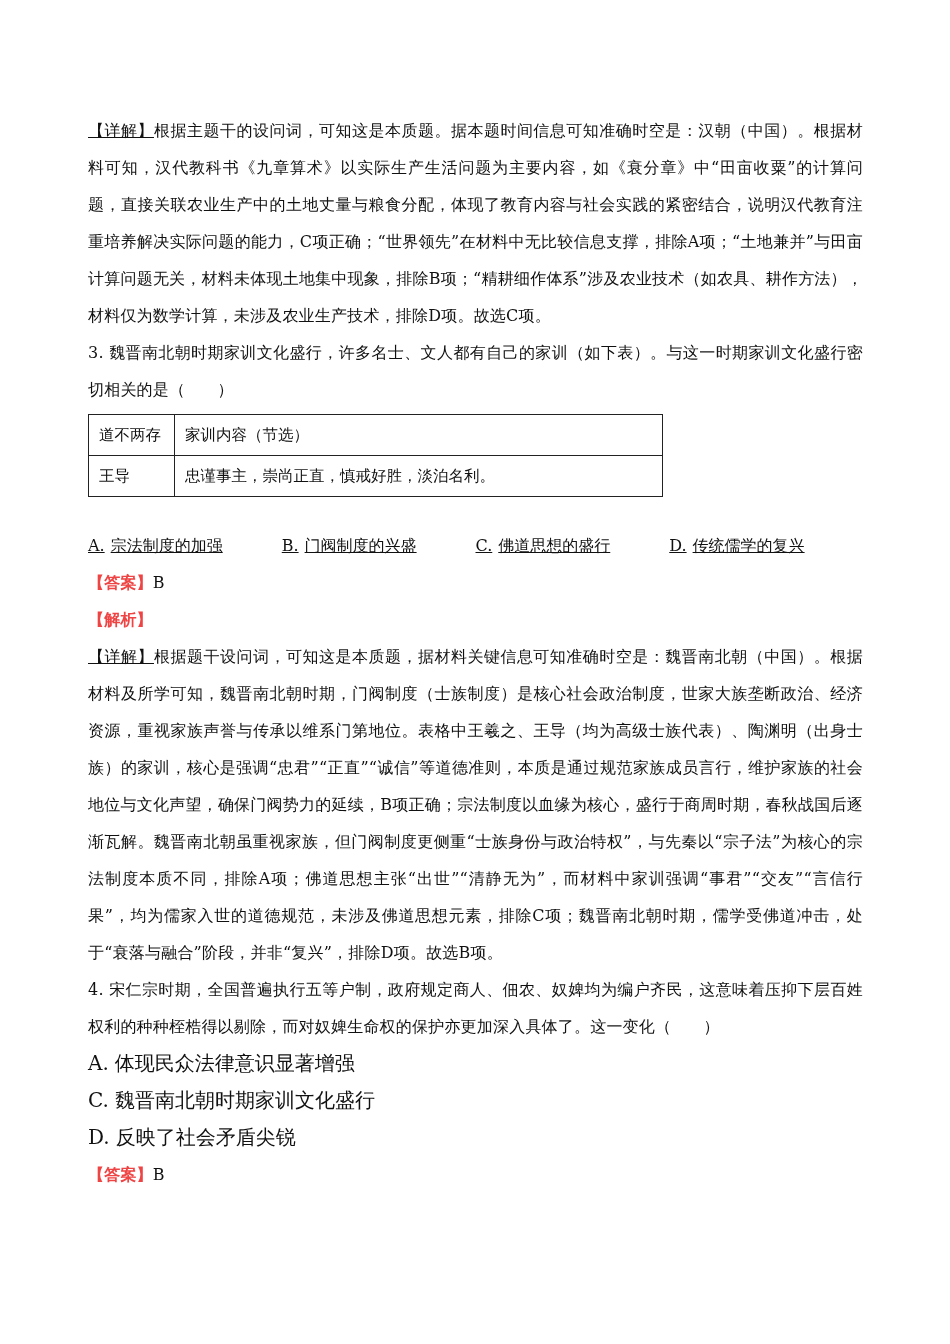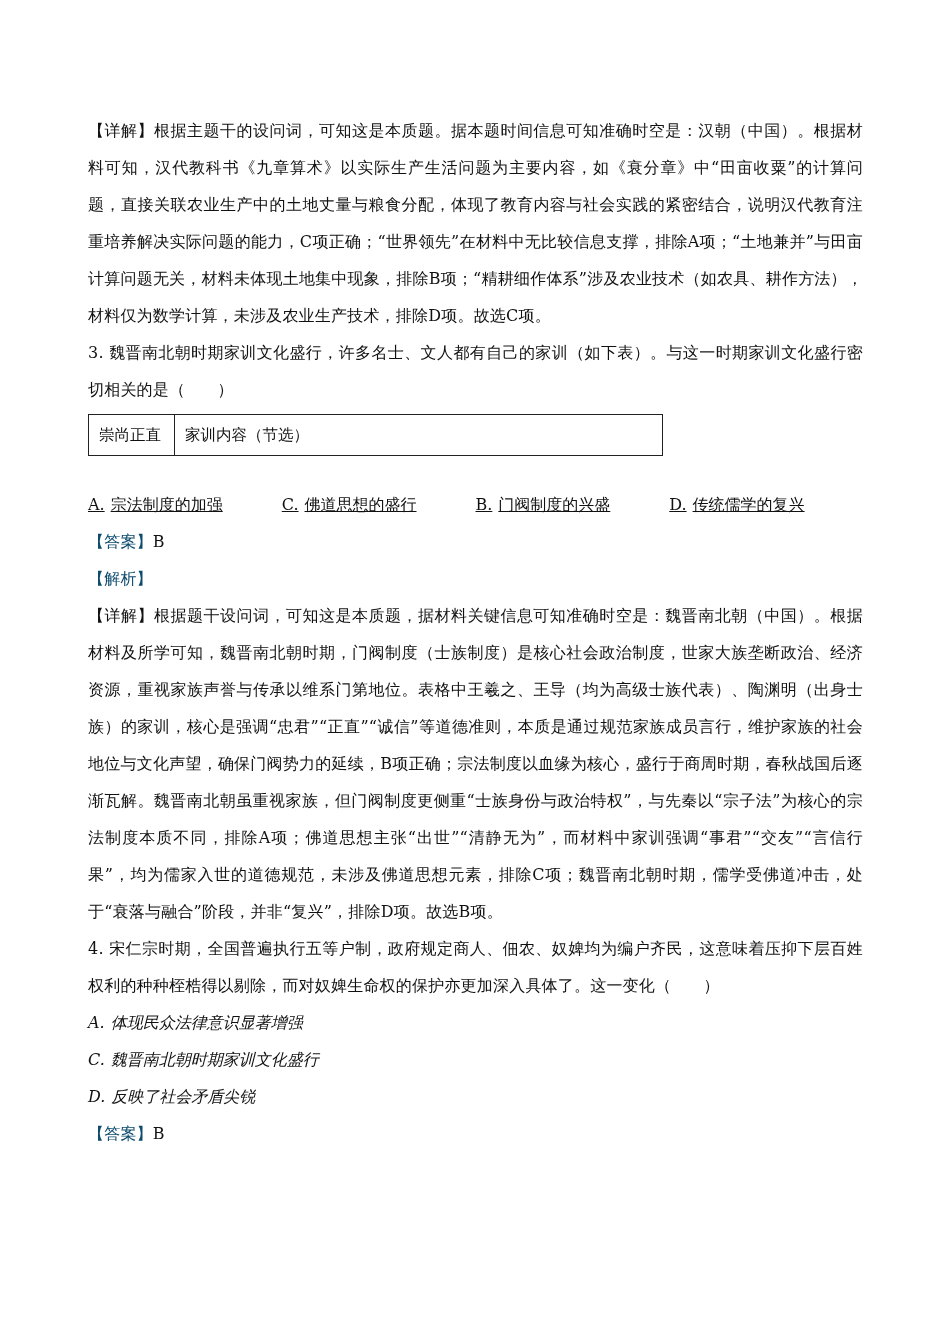--- a/index.html
+++ b/index.html
@@ -1,54 +1,58 @@
 <!DOCTYPE html>
 <html><head>
 <meta charset="utf-8">
 <style>
   html, body { margin: 0; padding: 0; background: #ffffff; }
   body { width: 950px; height: 1344px; position: relative; overflow: hidden;
          font-family: "DejaVu Serif", "Liberation Serif", serif; color: #111; }
   .page { position: absolute; left: 88px; top: 112px; width: 775px; }
   .para { font-size: 16px; line-height: 37px; margin: 0; text-align: justify; letter-spacing: 0.2px; }
-  .label-blue { color: #0c4a6e; }
-  .label-black { color: #111; }
+  .label-blue { color: #ef4444; font-weight: bold; }
+  .label-black { color: #111; text-decoration: underline; }
   .tbl { border-collapse: collapse; margin-top: 6px; margin-bottom: 30px; width: 575px; }
   .tbl td { border: 1.5px solid #222; font-size: 15.5px; height: 40px; padding: 0 10px; vertical-align: middle; }
   .tbl td.c1 { width: 65px; }
   .opts4 { display: flex; font-size: 16px; line-height: 37px; }
   .opts4 > div { width: 194px; text-decoration: underline; }
-  .opts2 { display: flex; flex-wrap: wrap; font-size: 16px; line-height: 37px; font-style: italic; }
+  .opts2 { display: flex; flex-wrap: wrap; font-size: 20px; line-height: 37px; }
   .opts2 > div { width: 389px; }
   .opt-letter { margin-right: 6px; }
 </style>
 </head>
 <body>
 
 <div class="page">
 
   <p class="para">
     <span class="label-black">【详解】</span><span>根据主题干的设问词，可知这是本质题。据本题时间信息可知准确时空是：汉朝（中国）。根据材料可知，汉代教科书《九章算术》以实际生产生活问题为主要内容，如《衰分章》中“田亩收粟”的计算问题，直接关联农业生产中的土地丈量与粮食分配，体现了教育内容与社会实践的紧密结合，说明汉代教育注重培养解决实际问题的能力，C项正确；“世界领先”在材料中无比较信息支撑，排除A项；“土地兼并”与田亩计算问题无关，材料未体现土地集中现象，排除B项；“精耕细作体系”涉及农业技术（如农具、耕作方法），材料仅为数学计算，未涉及农业生产技术，排除D项。故选C项。</span>
   </p>
 
   <p class="para">3. 魏晋南北朝时期家训文化盛行，许多名士、文人都有自己的家训（如下表）。与这一时期家训文化盛行密切相关的是（　　）</p>
 
   <table class="tbl">
     <tbody>
         <tr>
-      <td class="c1">崇尚正直</td>
+      <td class="c1">道不两存</td>
       <td>家训内容（节选）</td>
+    </tr>
+    <tr>
+      <td class="c1">王导</td>
+      <td>忠谨事主，崇尚正直，慎戒好胜，淡泊名利。</td>
     </tr>
   </tbody>
     </table>
 
   <div class="opts4">
     <div><span class="opt-letter">A.</span><span>宗法制度的加强</span></div>
+    <div><span class="opt-letter">B.</span><span>门阀制度的兴盛</span></div>
     <div><span class="opt-letter">C.</span><span>佛道思想的盛行</span></div>
-    <div><span class="opt-letter">B.</span><span>门阀制度的兴盛</span></div>
     <div><span class="opt-letter">D.</span><span>传统儒学的复兴</span></div>
   </div>
 
   <p class="para">
     <span class="label-blue">【答案】</span><span>B</span>
   </p>
 
   <p class="para">
     <span class="label-blue">【解析】</span>
   </p>

